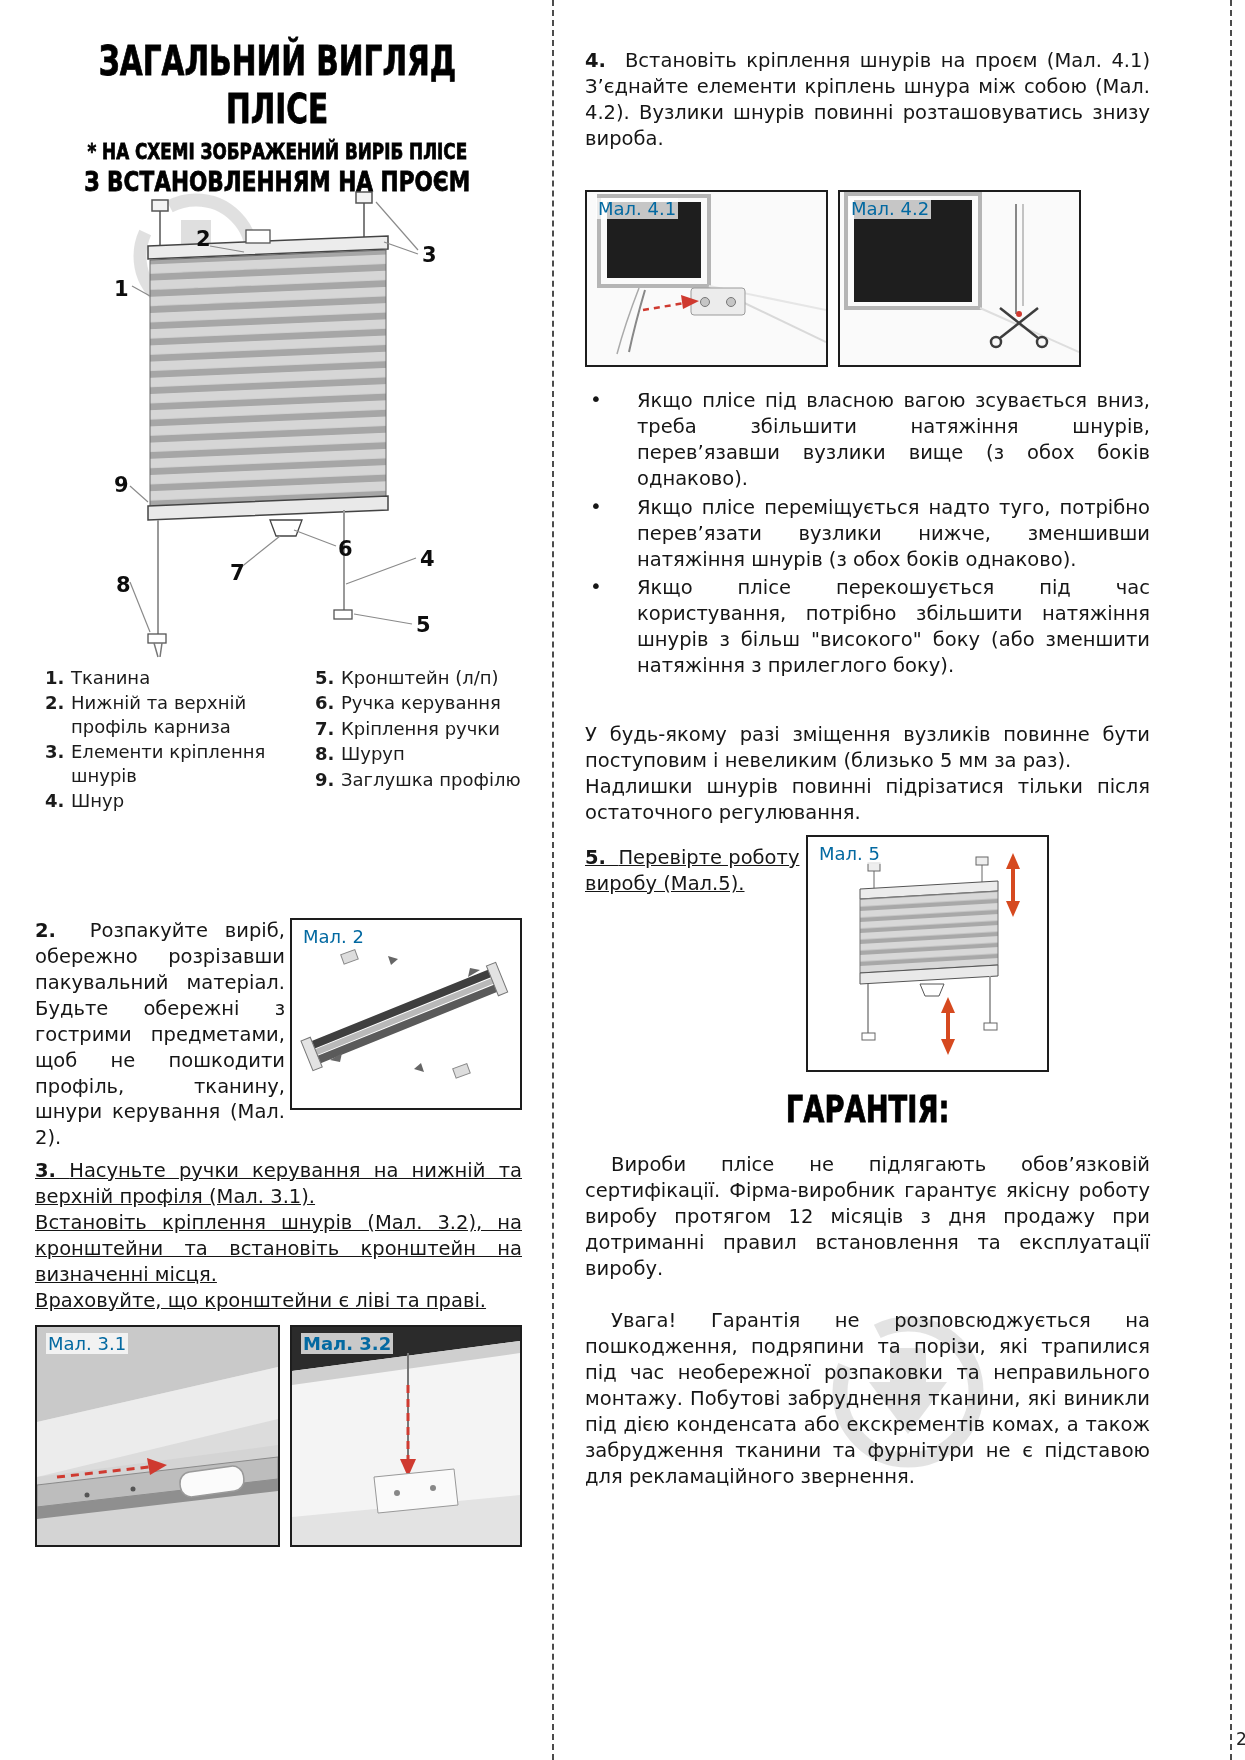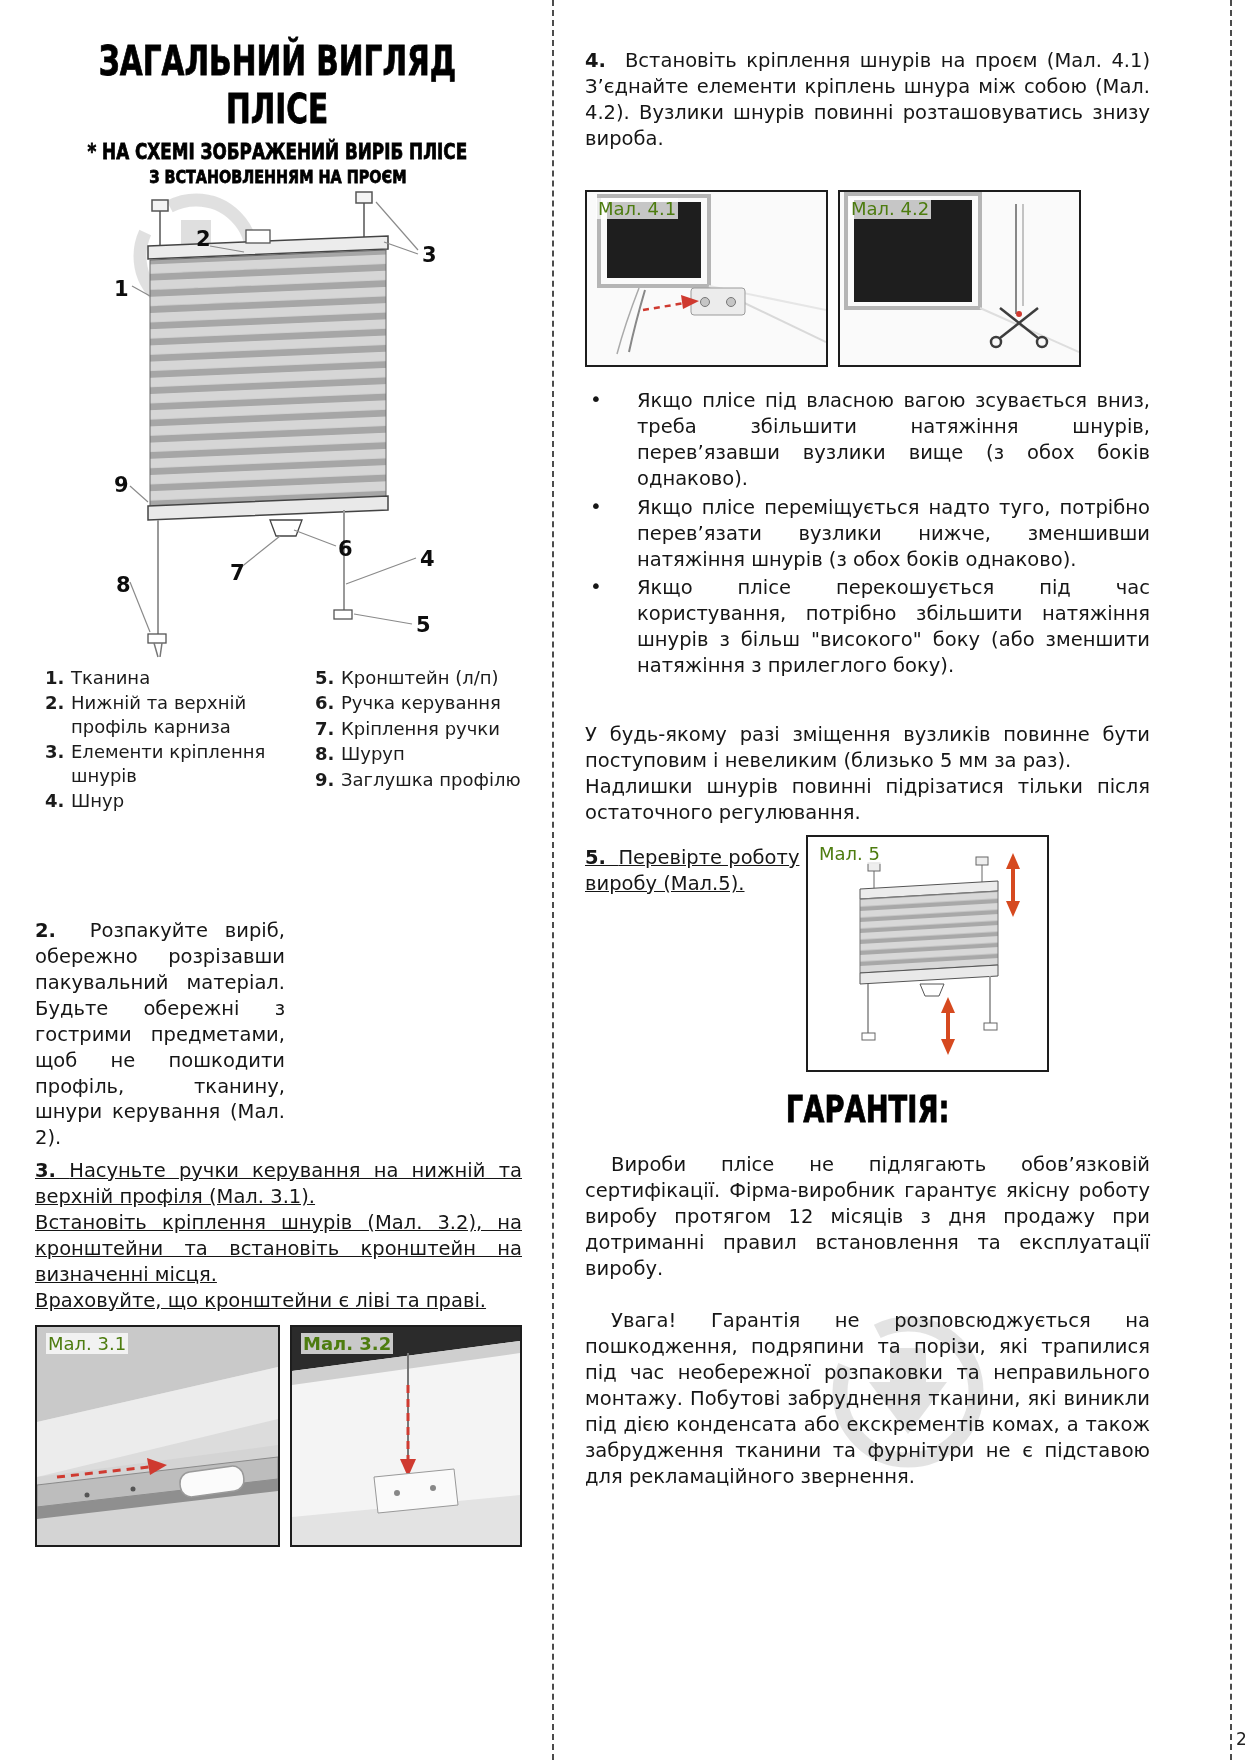--- a/index.html
+++ b/index.html
@@ -10,21 +10,21 @@
   }
   .abs { position:absolute; }
   .z1 { z-index:1; }
   .divider { position:absolute; top:0; bottom:0; width:0; border-left:2px dashed #4c4c4c; z-index:2; }
   .heading { font-weight:bold; color:#000; text-align:center; -webkit-text-stroke:0.8px #000; }
   .cond { display:inline-block; transform:scaleX(0.74); transform-origin:center top; white-space:nowrap; }
   .cond2 { display:inline-block; transform:scaleX(0.8); transform-origin:center top; white-space:nowrap; }
   .body-text { font-size:19.5px; line-height:1.33; text-align:justify; color:#161616; }
   .bold { font-weight:bold; }
   .figbox { position:absolute; border:2px solid #1d1d1d; background:#fff; z-index:1; overflow:hidden; }
-  .figlabel { position:absolute; top:6px; left:9px; font-size:18px; color:#4d7c0f; z-index:3; background:rgba(255,255,255,0.75); padding:0 2px; }
+  .figlabel { position:absolute; top:6px; left:9px; font-size:18px; color:#0369a1; z-index:3; background:rgba(255,255,255,0.75); padding:0 2px; }
   .legend-item { position:relative; padding-left:26px; font-size:18px; line-height:1.3; margin-bottom:2px; text-indent:0; }
   .legend-item .num { position:absolute; left:0; top:0; font-weight:bold; }
   .bullet-item { position:relative; padding-left:52px; margin-bottom:3px; }
   .bullet-dot { position:absolute; left:5px; top:-2px; font-size:20px; }
   .indent { text-indent:26px; }
   .pagenum { position:absolute; font-size:17px; color:#222; z-index:3; background:#fff; padding:1px 3px; }
   .watermark { position:absolute; z-index:0; }
 </style>
 </head>
 <body>
@@ -37,21 +37,21 @@
   <div class="abs heading z1" style="left:35px; top:86px; width:485px; font-size:40px;">
     <span class="cond">ПЛІСЕ</span>
   </div>
   <div class="abs heading z1" style="left:35px; top:38px; width:485px; font-size:40px;">
     <span class="cond">ЗАГАЛЬНИЙ ВИГЛЯД</span>
   </div>
 
   <div class="abs heading z1" style="left:35px; top:140px; width:485px; font-size:21px;">
     <span class="cond2">* НА СХЕМІ ЗОБРАЖЕНИЙ ВИРІБ ПЛІСЕ</span>
   </div>
-  <div class="abs heading z1" style="left:35px; top:166px; width:485px; font-size:18px;">
+  <div class="abs heading z1" style="left:35px; top:166px; width:485px; font-size:27px;">
     <span class="cond2">З ВСТАНОВЛЕННЯМ НА ПРОЄМ</span>
   </div>
 
   <div class="abs" style="left:88px; top:186px; width:400px; height:482px; z-index:0;">
     <svg width="400" height="482" viewBox="0 0 400 482">
       <defs>
         <pattern id="pleats" width="12" height="16.2" patternUnits="userSpaceOnUse" patternTransform="skewY(-2.4)">
           <rect width="12" height="9.2" fill="#d6d6d6"></rect>
           <rect y="9.2" width="12" height="7" fill="#a6a6a6"></rect>
         </pattern>
@@ -125,20 +125,38 @@
     <div class="legend-item"><span class="num">8.</span><span>Шуруп</span></div>
     <div class="legend-item"><span class="num">9.</span><span>Заглушка профілю</span></div>
   </div>
 
 
   <div class="abs body-text z1" style="left:35px; top:918px; width:250px;">
     <span class="bold">2.</span>&nbsp;
     <span>Розпакуйте виріб, обережно розрізавши пакувальний матеріал. Будьте обережні з гострими предметами, щоб не пошкодити профіль, тканину, шнури керування (Мал. 2).</span>
   </div>
 
+  <div class="figbox" style="left:290px; top:918px; width:232px; height:192px;">
+    <div class="figlabel">Мал. 2</div>
+    <svg width="228" height="188" viewBox="0 0 228 188">
+      <g transform="rotate(-22 114 98)">
+        <rect x="16" y="84" width="194" height="8" rx="2" fill="#3f3f3f"></rect>
+        <rect x="16" y="93" width="194" height="6" rx="2" fill="#b9b9b9"></rect>
+        <rect x="16" y="100" width="194" height="8" rx="2" fill="#5a5a5a"></rect>
+        <rect x="8" y="80" width="10" height="32" fill="#e3e3e3" stroke="#777"></rect>
+        <rect x="208" y="80" width="10" height="32" fill="#e3e3e3" stroke="#777"></rect>
+      </g>
+      <rect x="50" y="32" width="15" height="10" fill="#ddd" stroke="#888" transform="rotate(-20 57 37)"></rect>
+      <rect x="162" y="146" width="15" height="10" fill="#ddd" stroke="#888" transform="rotate(-20 169 151)"></rect>
+      <path d="M38 140 l12 -7 -2 9 z" fill="#666"></path>
+      <path d="M188 50 l-12 7 2 -9 z" fill="#666"></path>
+      <path d="M96 36 l10 3 -7 6 z" fill="#666"></path>
+      <path d="M132 152 l-10 -3 7 -6 z" fill="#666"></path>
+    </svg>
+  </div>
 
   <div class="abs body-text z1" style="left:35px; top:1158px; width:487px;text-decoration:underline;">
     <p><span class="bold">3.</span>&nbsp;<span>Насуньте ручки керування на нижній та верхній профіля (Мал. 3.1).</span></p>
     <p><span>Встановіть кріплення шнурів (Мал. 3.2), на кронштейни та встановіть кронштейн на визначенні місця.</span></p>
     <p><span>Враховуйте, що кронштейни є ліві та праві.</span></p>
   </div>
 
   <div class="figbox" style="left:35px; top:1325px; width:245px; height:222px;text-decoration:underline;">
     <div class="figlabel">Мал. 3.1</div>
     <svg width="241" height="218" viewBox="0 0 241 218">

